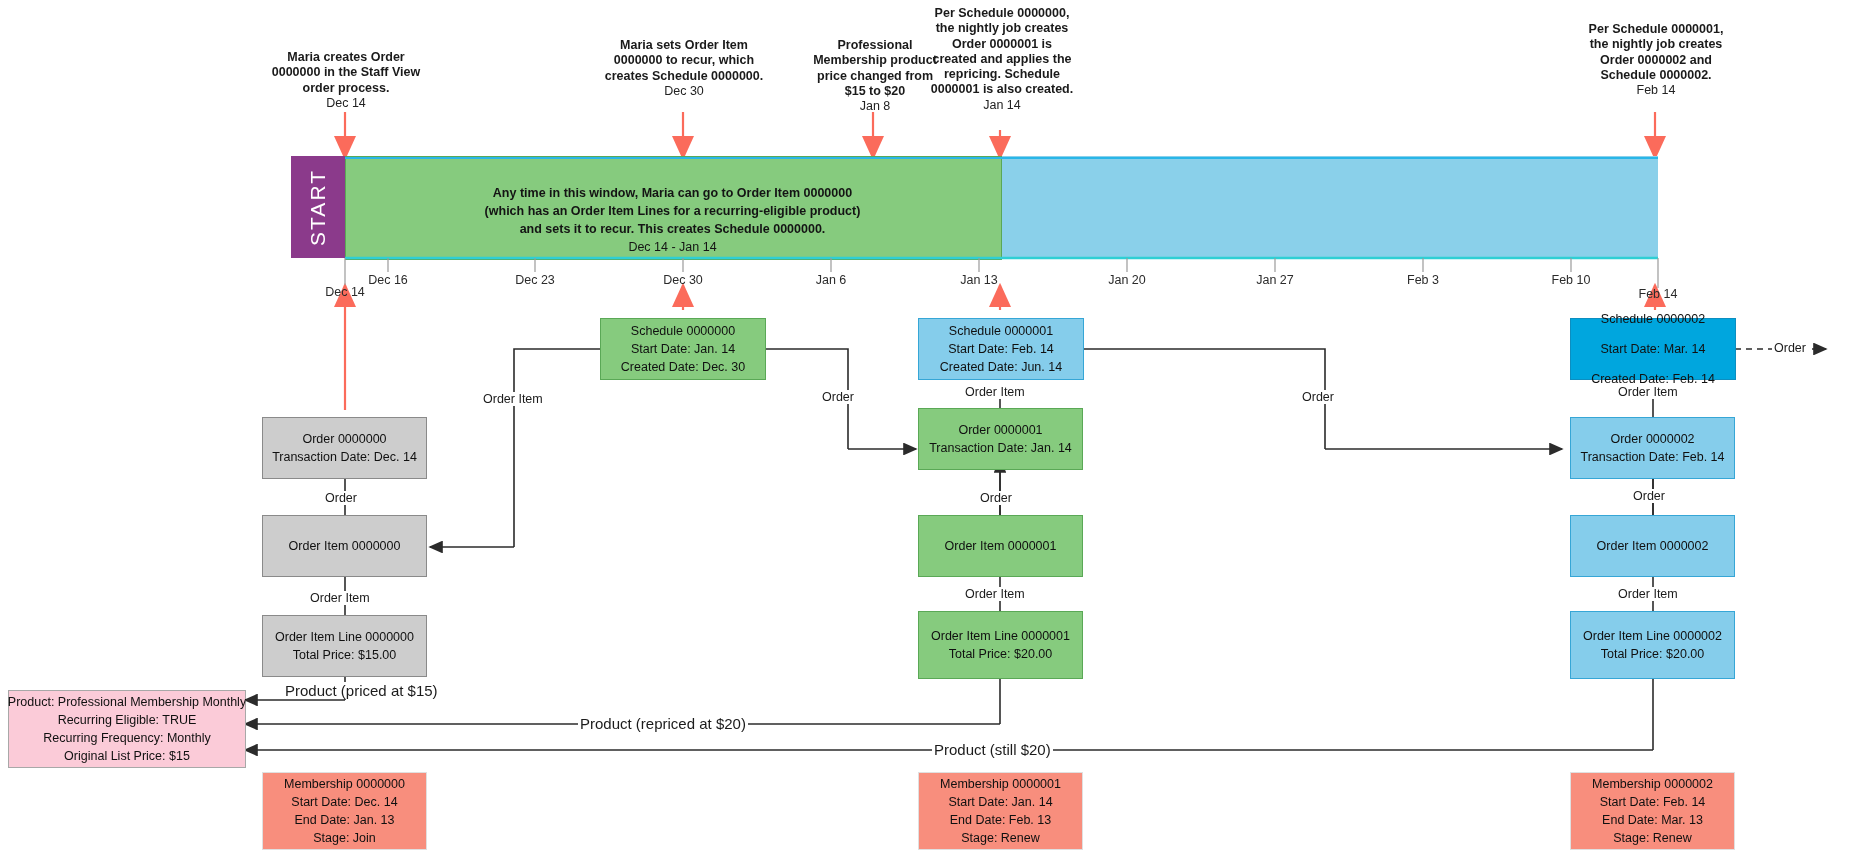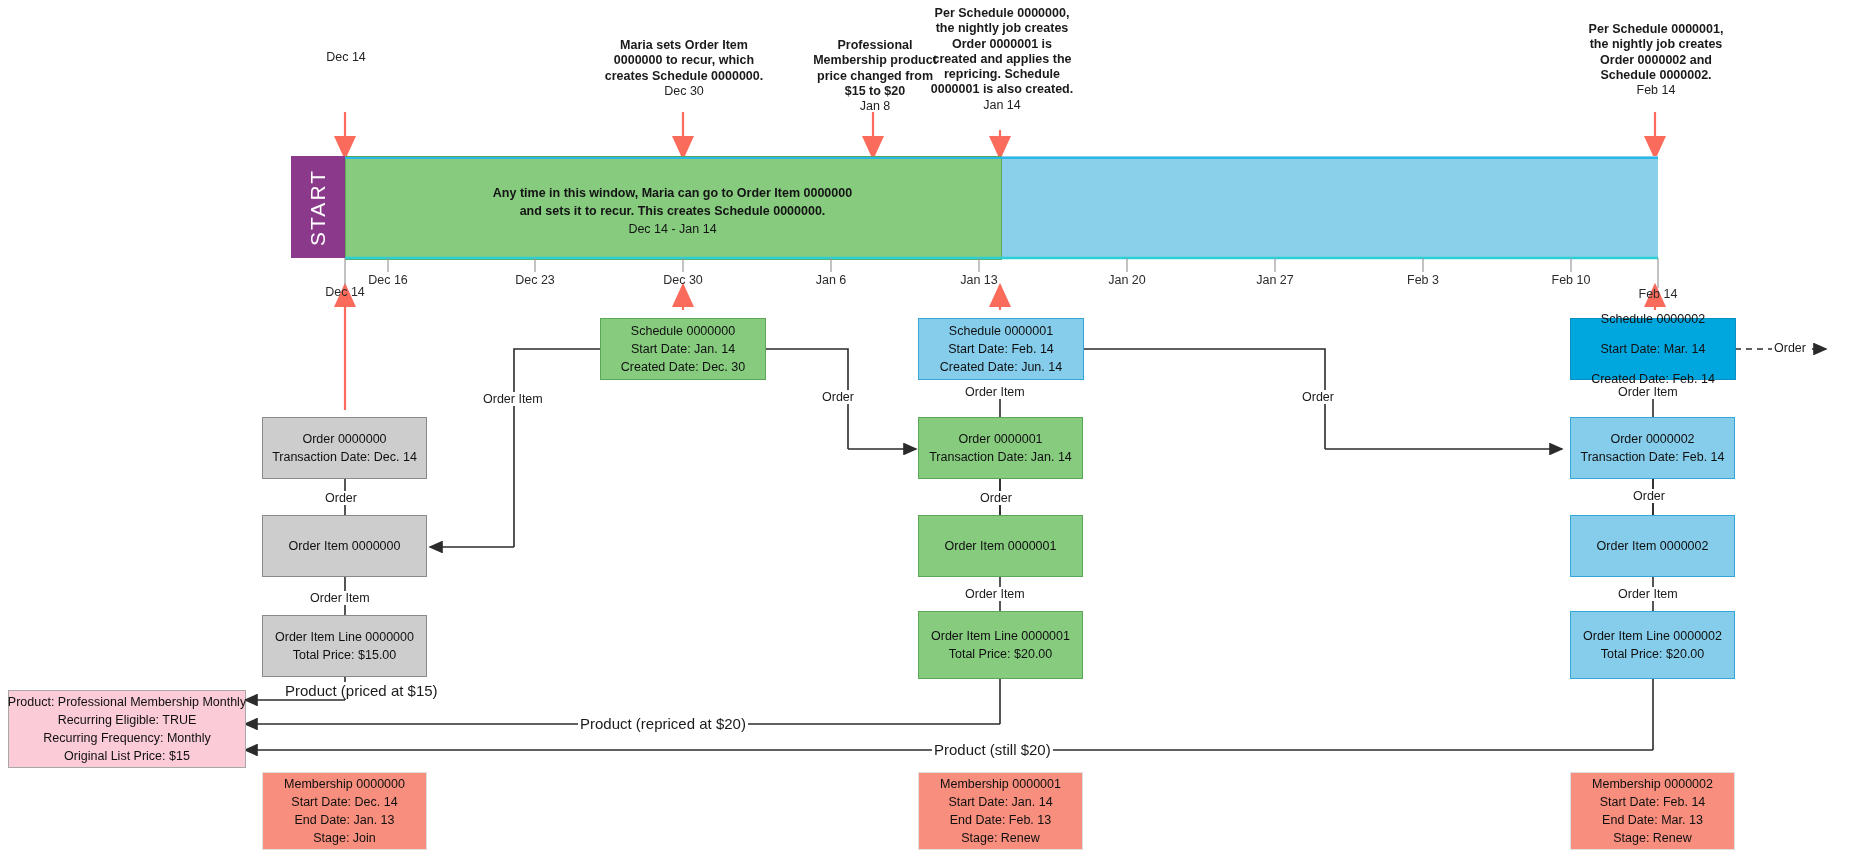--- a/index.html
+++ b/index.html
@@ -102,20 +102,21 @@
       <path d="M345,647 L345,700"></path>
       <path d="M345,700 L245,700" marker-end="url(#arrH)"></path>
       <path d="M1000,647 L1000,724"></path>
       <path d="M1000,724 L245,724" marker-end="url(#arrH)"></path>
       <path d="M1653,647 L1653,750"></path>
       <path d="M1653,750 L245,750" marker-end="url(#arrH)"></path>
     </g>
   </svg>
 
   <div class="anno" style="left:262px;top:50px;width:168px;">
+    <div class="t">Maria creates Order 0000000 in the Staff View order process.</div>
     <div class="d">Dec 14</div>
   </div>
   <div class="anno" style="left:600px;top:38px;width:168px;">
     <div class="t">Maria sets Order Item 0000000 to recur, which creates Schedule 0000000.</div>
     <div class="d">Dec 30</div>
   </div>
   <div class="anno" style="left:810px;top:38px;width:130px;">
     <div class="t">Professional Membership product price changed from $15 to $20</div>
     <div class="d">Jan 8</div>
   </div>
@@ -128,20 +129,21 @@
     <div class="d">Feb 14</div>
   </div>
 
   <div class="tl-band tl-blue" style="left:345px;top:156px;width:1313px;height:102px;"></div>
   <div class="tl-start" style="left:291px;top:156px;width:54px;height:102px;">
     <span>START</span>
   </div>
   <div class="tl-band tl-green" style="left:345px;top:156px;width:655px;height:102px;"></div>
   <div class="tl-windowtxt" style="left:355px;top:184px;width:635px;">
     <div>Any time in this window, Maria can go to Order Item 0000000</div>
+    <div>(which has an Order Item Lines for a recurring-eligible product)</div>
     <div>and sets it to recur. This creates Schedule 0000000.</div>
     <div class="sub">Dec 14 - Jan 14</div>
   </div>
 
   <svg class="svglayer" viewBox="0 0 1853 862">
     <line x1="345" y1="258" x2="1658" y2="258" stroke="#2ecfd4" stroke-width="2.4"></line>
     <line x1="345" y1="158" x2="1658" y2="158" stroke="#29b6e8" stroke-width="2.2"></line>
     <g stroke="#9a9a9a" stroke-width="1.2">
       <line x1="345" y1="258" x2="345" y2="285"></line>
       <line x1="388" y1="258" x2="388" y2="272"></line>
@@ -181,21 +183,21 @@
   <div class="node n-dblue" style="left:1570px;top:318px;width:166px;height:62px;">
     <div>Schedule 0000002</div>
     <div>Start Date: Mar. 14</div>
     <div>Created Date: Feb. 14</div>
   </div>
 
   <div class="node n-grey" style="left:262px;top:417px;width:165px;height:62px;">
     <div>Order 0000000</div>
     <div>Transaction Date: Dec. 14</div>
   </div>
-  <div class="node n-green" style="left:918px;top:417px;width:165px;height:62px;">
+  <div class="node n-green" style="left:918px;top:408px;width:165px;height:62px;">
     <div>Order 0000001</div>
     <div>Transaction Date: Jan. 14</div>
   </div>
   <div class="node n-lblue" style="left:1570px;top:417px;width:165px;height:62px;">
     <div>Order 0000002</div>
     <div>Transaction Date: Feb. 14</div>
   </div>
 
   <div class="node n-grey" style="left:262px;top:515px;width:165px;height:62px;">
     <div>Order Item 0000000</div>

